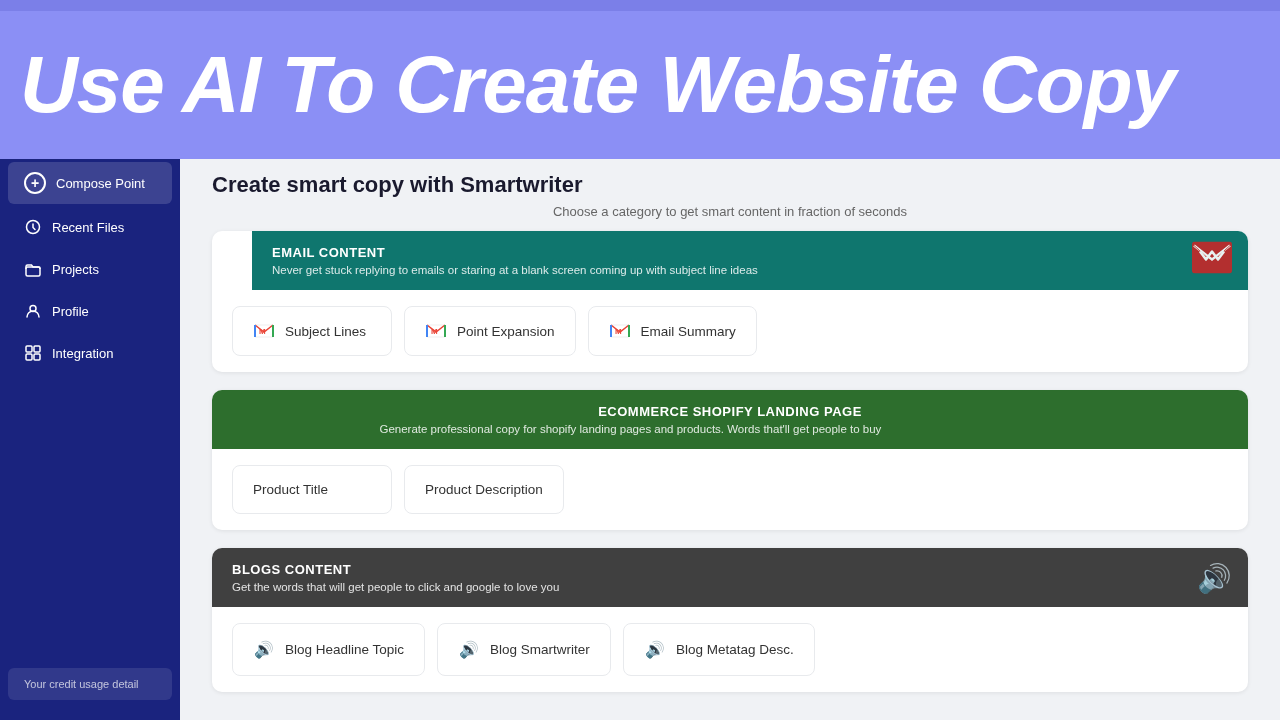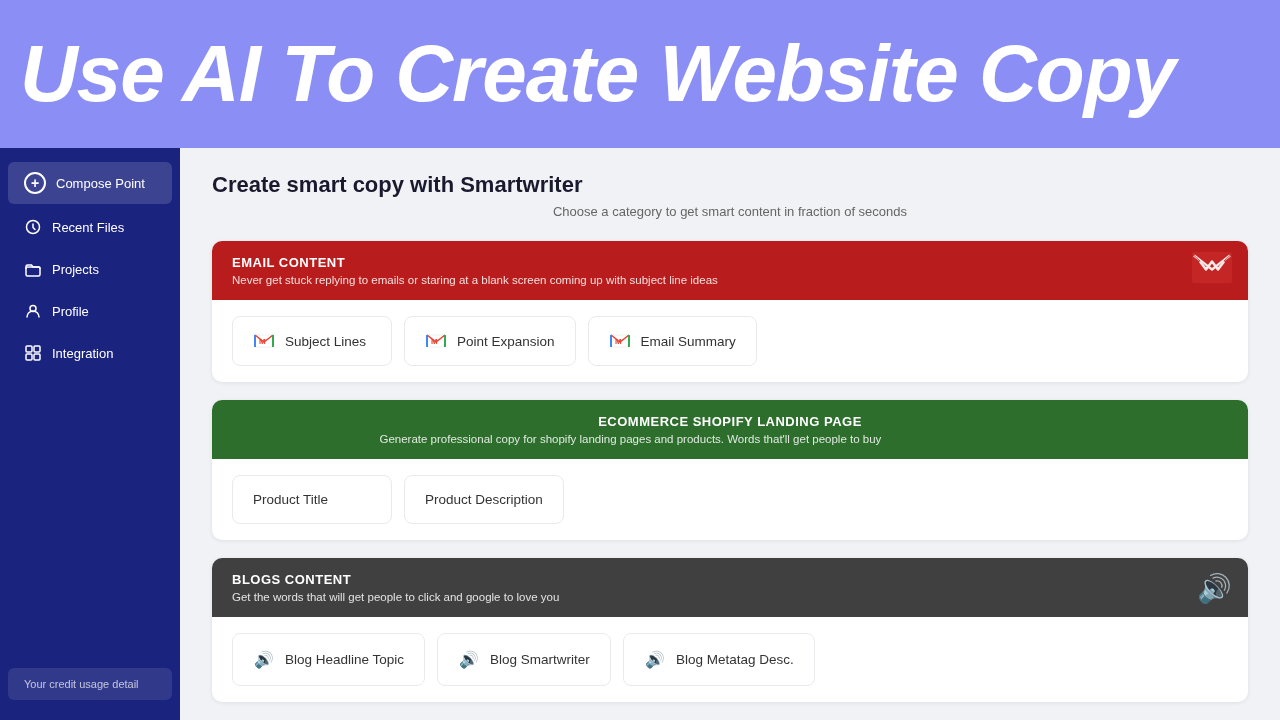--- a/index.html
+++ b/index.html
@@ -14,21 +14,21 @@
 
     
     .top-banner {
       background: #8b8ff5;
       width: 100%;
       height: 148px;
       display: flex;
       align-items: center;
       padding: 0 20px;
       position: absolute;
-      top: 0;
+      top: 11px;
       left: 0;
       z-index: 1;
     }
     .top-banner h1 {
       font-size: 80px;
       font-weight: 900;
       color: white;
       font-style: italic;
       line-height: 1;
       letter-spacing: -1px;
@@ -116,39 +116,40 @@
     .page-title {
       font-size: 22px;
       font-weight: 700;
       color: #1a1a2e;
       margin-bottom: 6px;
     }
     .page-subtitle {
       text-align: center;
       font-size: 13px;
       color: #666;
-      margin-bottom: 22px;
+      margin-bottom: 12px;
     }
 
     
     .category-section {
       background: white;
       border-radius: 10px;
       margin-bottom: 18px;
       overflow: hidden;
       box-shadow: 0 1px 4px rgba(0,0,0,0.08);
     }
     .category-header {
       padding: 14px 20px;
       color: white;
       position: relative;
       overflow: hidden;
     }
     .category-header.email {
-      background: #b91c1c;
+      background: #0f766e;
+      margin-left: 40px;
     }
     .category-header.shopify {
       background: #2d6e2d;
       text-align: center;
     }
     .category-header.blogs {
       background: #404040;
     }
     .category-title {
       font-size: 13px;

